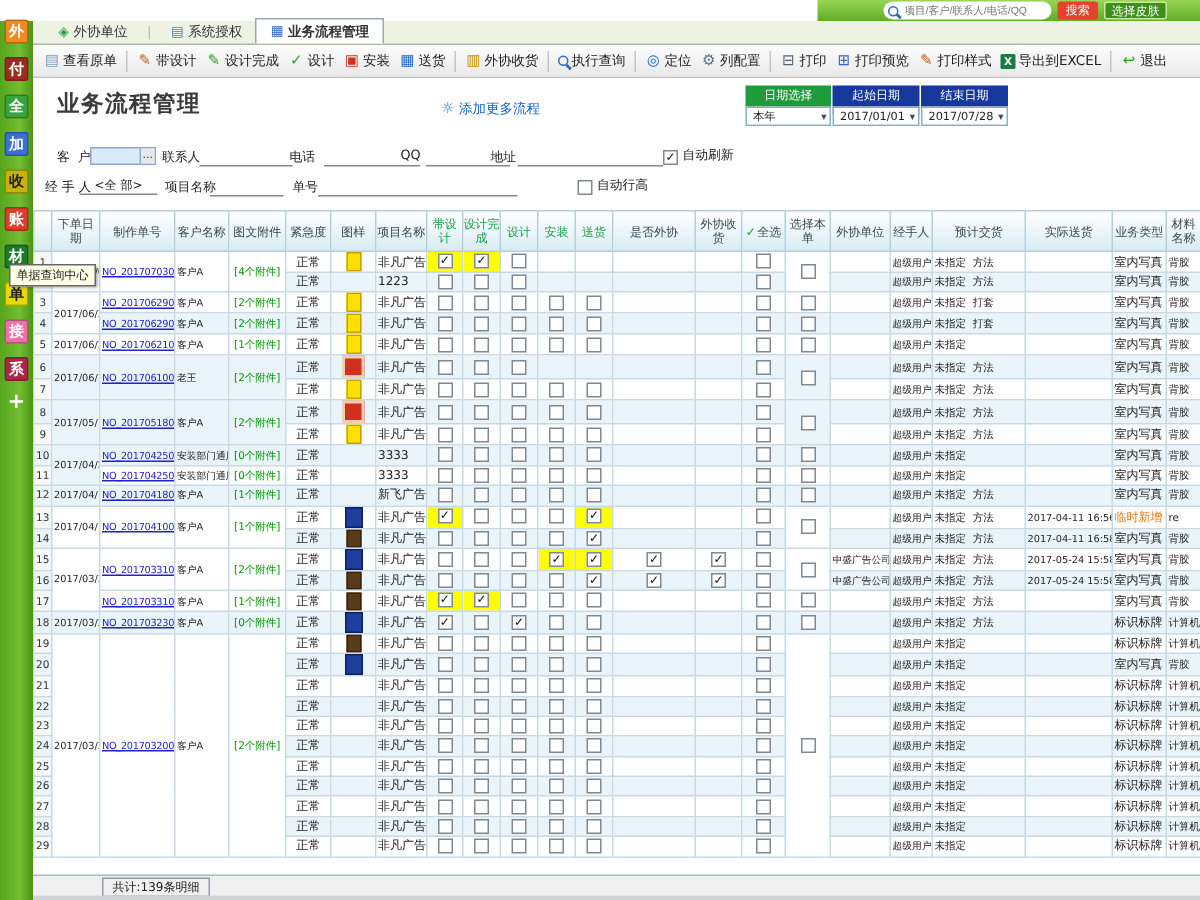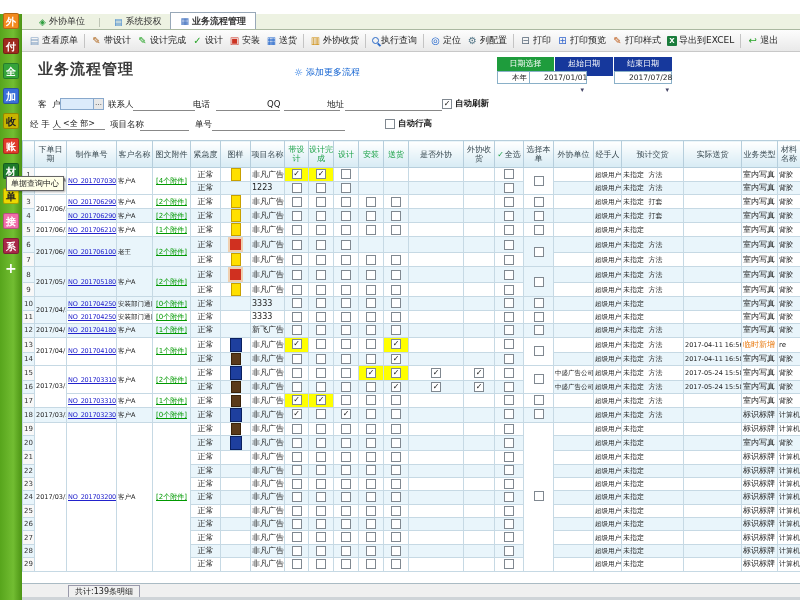--- a/index.html
+++ b/index.html
@@ -48,29 +48,29 @@
   .xlico{display:inline-block;width:10px;height:10px;background:#1a7c3c;color:#fff;font-size:7px;
          font-weight:bold;line-height:10px;text-align:center;border-radius:1px;}
   .sep{width:1px;height:14px;background:#c4c4c4;margin:0 3px;flex:none;}
   
   .content{position:absolute;left:22px;top:52px;width:778px;height:548px;background:#fff;}
   .page-title{position:absolute;left:16px;top:8px;font-size:15px;font-weight:bold;color:#3a3a3a;letter-spacing:1px;}
   .add-more{position:absolute;left:272px;top:14px;font-size:9px;color:#1464d2;cursor:pointer;display:flex;gap:3px;align-items:center;}
   .add-more .gico{color:#2a7ae2;font-size:10px;}
   .dh{position:absolute;height:19px;line-height:13px;text-align:center;color:#fff;font-size:8px;}
   .dsel{position:absolute;top:19px;height:13px;border:1px solid #8ab0c8;background:#fff;font-size:7.5px;
-        line-height:12px;padding-left:14px;box-sizing:border-box;cursor:pointer;}
+        line-height:12px;padding-left:4px;box-sizing:border-box;cursor:pointer;}
   .dsel .ar{float:right;margin-right:2px;color:#446;font-size:7px;}
   .frow{position:absolute;left:0;width:778px;height:14px;}
   .flabel{position:absolute;top:1px;font-size:8.5px;color:#222;white-space:pre;}
   .uline{position:absolute;top:0;height:12px;border-bottom:1px solid #888;cursor:text;}
   .inbox{position:absolute;top:0;width:44px;height:12px;background:#dcebfb;border:1px solid #88a8cc;box-sizing:border-box;cursor:text;}
   .dots{position:absolute;right:0;top:0;width:9px;height:10px;background:#e8e8e8;border-left:1px solid #88a8cc;
         font-style:normal;font-size:7px;line-height:8px;text-align:center;cursor:pointer;}
-  .fcheck{position:absolute;top:0;display:flex;align-items:center;gap:3px;font-size:8.5px;cursor:pointer;font-weight:bold;}
+  .fcheck{position:absolute;top:0;display:flex;align-items:flex-end;gap:3px;font-size:8.5px;cursor:pointer;}
   .hval{position:absolute;top:0;font-size:8px;border-bottom:1px solid #888;text-align:center;cursor:pointer;}
   
   .tablewrap{position:absolute;left:0;top:88px;width:778px;height:443px;overflow:hidden;}
   table{border-collapse:collapse;table-layout:fixed;width:778px;font-size:8px;color:#222;}
   th{height:26px;background:linear-gradient(180deg,#ffffff,#d7ebf4);border:1px solid #b6cedc;
      font-weight:normal;font-size:8px;color:#3a4a52;padding:0;line-height:9px;overflow:hidden;}
   th.design{color:#18a045;}
   .gcheck{color:#18a045;font-weight:bold;margin-right:1px;}
   td{border:1px solid #c6d9e4;height:13.4px;line-height:10px;padding:0 1px;overflow:hidden;
      white-space:nowrap;box-sizing:border-box;}
@@ -78,21 +78,21 @@
   td.mg{background:#fff;}
   td.ycell{background:#ffff00;}
   td.c{text-align:center;}
   td.num{background:#f8f8f8;text-align:center;color:#333;font-size:7px;}
   td.dt{font-size:6.5px;}
   td.cust{font-size:6.5px;}
   td.small{font-size:6.5px;}
   td.yj{font-size:7px;white-space:pre;}
   td.cl{font-size:7px;}
   .lnk-no{color:#2222cc;text-decoration:underline;font-size:6.5px;cursor:pointer;letter-spacing:-0.2px;}
-  .lnk-att{color:#009900;text-decoration:underline;font-size:7px;cursor:pointer;}
+  .lnk-att{color:#009900;font-size:7px;cursor:pointer;}
   .cb{display:inline-block;width:8px;height:8px;border:1px solid #808890;background:#fff;line-height:7px;
       font-size:8px;text-align:center;vertical-align:middle;color:#111;}
   .cb.on::after{content:"✓";display:block;margin-top:0px;font-weight:bold;}
   .pic{display:inline-block;vertical-align:middle;}
   .p-ydoc{width:8px;height:11px;background:#ffe000;border:1px solid #c8a000;}
   .p-stamp{width:11px;height:11px;background:#d03020;border:2px solid #f0d0b0;}
   .p-blue{width:10px;height:12px;background:#1e3f9e;border:1px solid #0a2060;}
   .p-brown{width:8px;height:10px;background:#5a3a1a;border:1px solid #3a2208;}
   
   .tfooter{position:absolute;left:0;top:531px;width:778px;height:14px;background:#f0f0f0;
@@ -100,20 +100,28 @@
   .fbox{position:absolute;left:46px;top:1px;height:11px;line-height:11px;border:1px solid #99a;
         padding:0 6px;font-size:8px;background:#f0f0f0;}
   .bstrip{position:absolute;left:0;top:545px;width:778px;height:3px;background:#cfd4d8;}
 </style>
 </head>
 <body>
 
 <div id="app">
 
   <div class="topbar">
+    <div class="tb-green">
+      <div class="search-box">
+        <span class="magico"></span>
+        <input placeholder="项目/客户/联系人/电话/QQ" style="">
+      </div>
+      <span class="btn-search">搜索</span>
+      <span class="btn-skin">选择皮肤</span>
+    </div>
   </div>
 
   <div class="sidebar" id="sidebar">
       <div class="side-btn" style="top: -1px; background: rgb(242, 138, 30); color: rgb(255, 255, 255);">外</div>
       <div class="side-btn" style="top: 24px; background: rgb(158, 43, 30); color: rgb(255, 255, 255);">付</div>
       <div class="side-btn" style="top: 49px; background: rgb(53, 164, 58); color: rgb(255, 255, 255);">全</div>
       <div class="side-btn" style="top: 74px; background: rgb(58, 111, 216); color: rgb(255, 255, 255);">加</div>
       <div class="side-btn" style="top: 99px; background: rgb(200, 180, 0); color: rgb(34, 34, 34);">收</div>
       <div class="side-btn" style="top: 124px; background: rgb(224, 58, 42); color: rgb(255, 255, 255);">账</div>
       <div class="side-btn" style="top: 149px; background: rgb(29, 122, 42); color: rgb(255, 255, 255);">材</div>
@@ -215,21 +223,21 @@
       <span class="gico">☼</span>
       <span>添加更多流程</span>
     </div>
 
     <div class="dh" style="left: 475px; top: 5px; width: 57px; background: rgb(30, 156, 60);">日期选择</div>
     <div class="dh" style="left: 533px; top: 5px; width: 58px; background: rgb(22, 56, 156);">起始日期</div>
     <div class="dh" style="left: 592px; top: 5px; width: 58px; background: rgb(22, 56, 156);">结束日期</div>
     <div class="dsel" style="left:475px;width:57px">
       <span>本年</span><span class="ar">▾</span>
     </div>
-    <div class="dsel" style="left:507px;width:58px">
+    <div class="dsel" style="left:533px;width:58px">
       <span>2017/01/01</span><span class="ar">▾</span>
     </div>
     <div class="dsel" style="left:592px;width:58px">
       <span>2017/07/28</span><span class="ar">▾</span>
     </div>
 
     <div class="frow" style="top:46px">
       <span class="flabel" style="left:16px">客  户</span>
       <span class="inbox" style="left:38px">
         <i class="dots">…</i>

